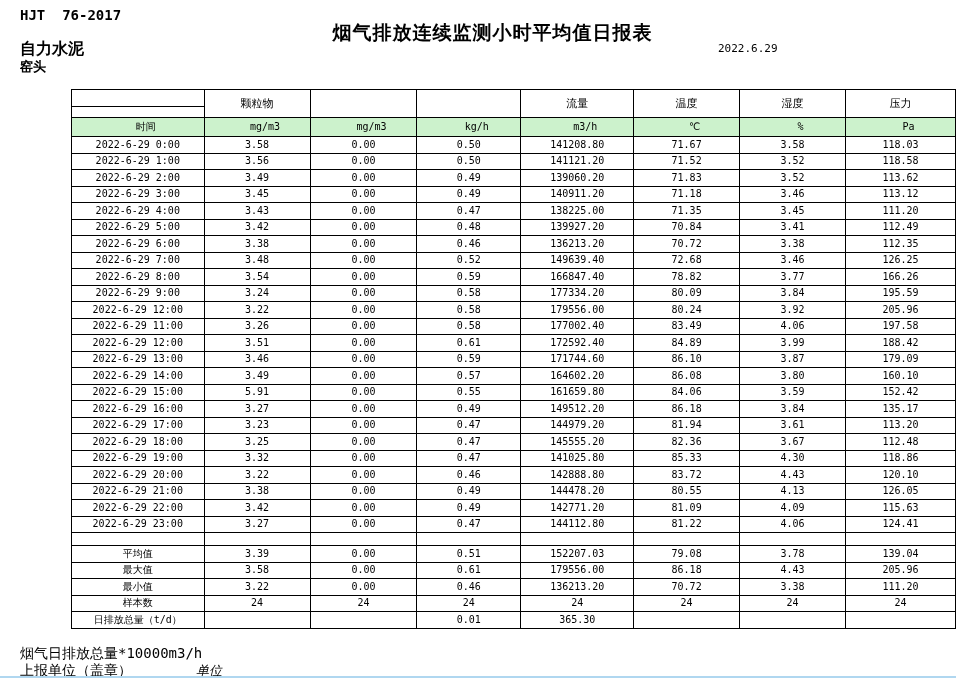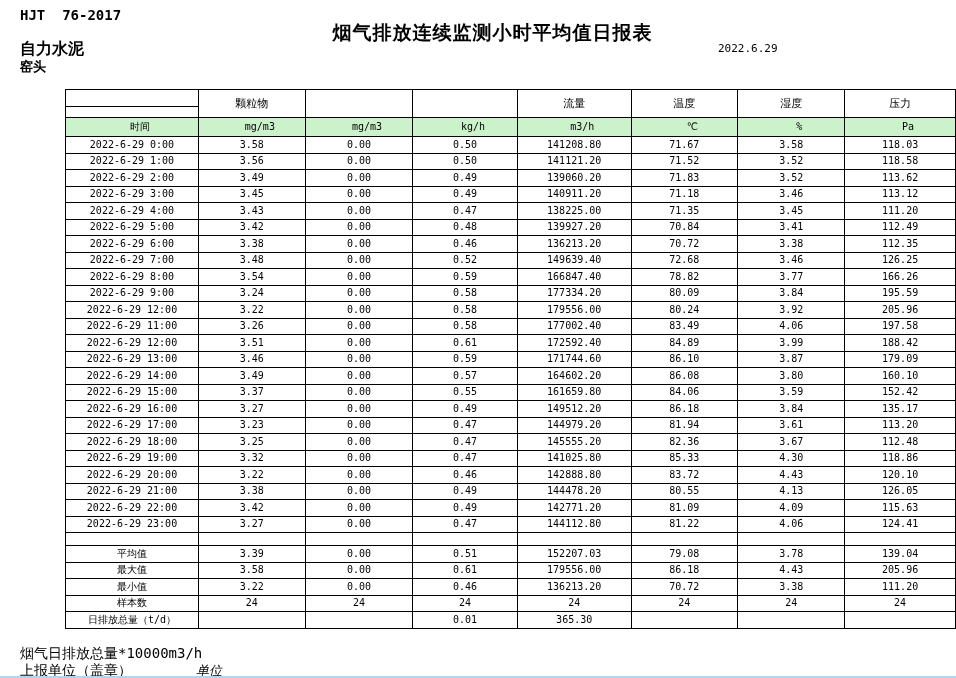--- a/index.html
+++ b/index.html
@@ -9,21 +9,21 @@
     color:#000;
   }
   .abs{position:absolute;}
   .doc-code{left:20px;top:7px;font-size:14px;font-weight:bold;white-space:pre;}
   .title{left:0;right:0;top:20px;text-align:center;font-size:19px;font-weight:bold;letter-spacing:1px;margin-left:29px;}
   .date{left:718px;top:42px;font-size:11px;}
   .company{left:20px;top:39px;font-size:16px;font-weight:bold;}
   .location{left:20px;top:58px;font-size:13px;font-weight:bold;}
 
   table.report{
-    position:absolute;left:17px;top:89px;border-collapse:collapse;table-layout:fixed;margin-left:48px;
+    position:absolute;left:23px;top:89px;border-collapse:collapse;table-layout:fixed;margin-left:48px;
   }
   table.report td{
     border:1px solid #000;text-align:center;vertical-align:middle;
     font-size:10px;line-height:1;padding:0;white-space:nowrap;overflow:hidden;
   }
   tr.hA td{height:16px;}
   tr.hB td{height:10px;}
   tr.hA td[rowspan]{font-size:11px;}
   tr.unitRow td{height:18px;background:var(--header-green,#ccf2cc);padding-left:16px;}
   tbody tr{height:16.5px;}
@@ -226,21 +226,21 @@
         <td>3.49</td>
         <td>0.00</td>
         <td>0.57</td>
         <td>164602.20</td>
         <td>86.08</td>
         <td>3.80</td>
         <td>160.10</td>
       </tr>
       <tr>
         <td>2022-6-29 15:00</td>
-        <td>3.37</td>
+        <td>5.91</td>
         <td>0.00</td>
         <td>0.55</td>
         <td>161659.80</td>
         <td>84.06</td>
         <td>3.59</td>
         <td>152.42</td>
       </tr>
       <tr>
         <td>2022-6-29 16:00</td>
         <td>3.27</td>

